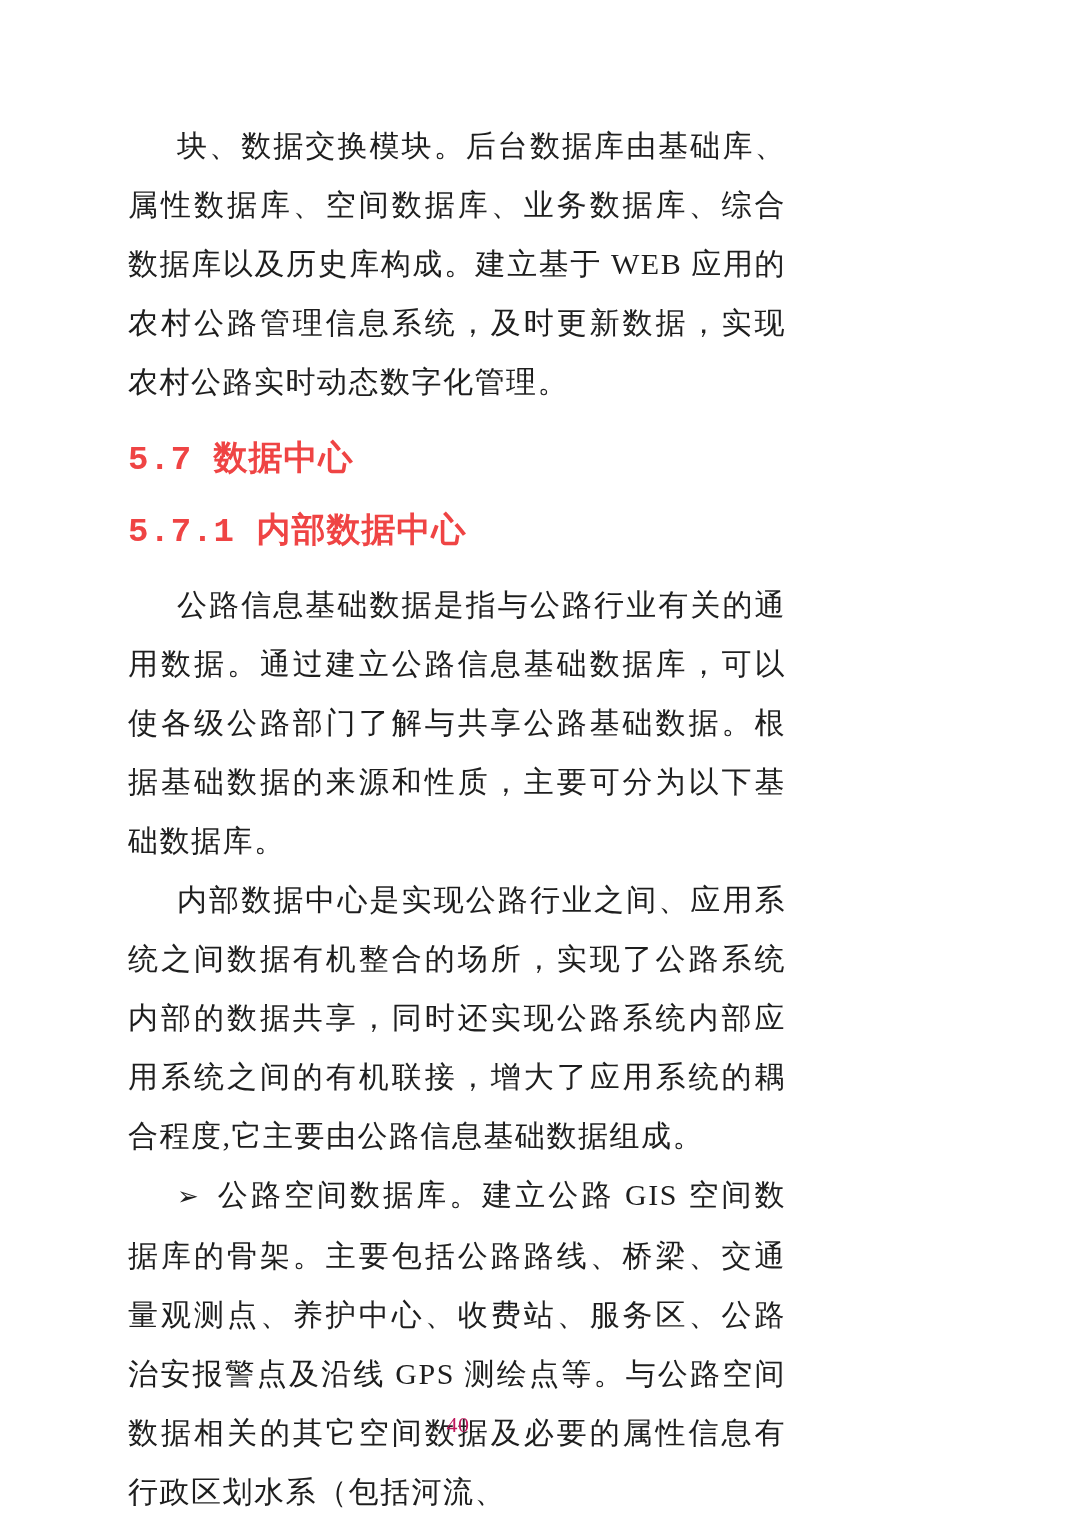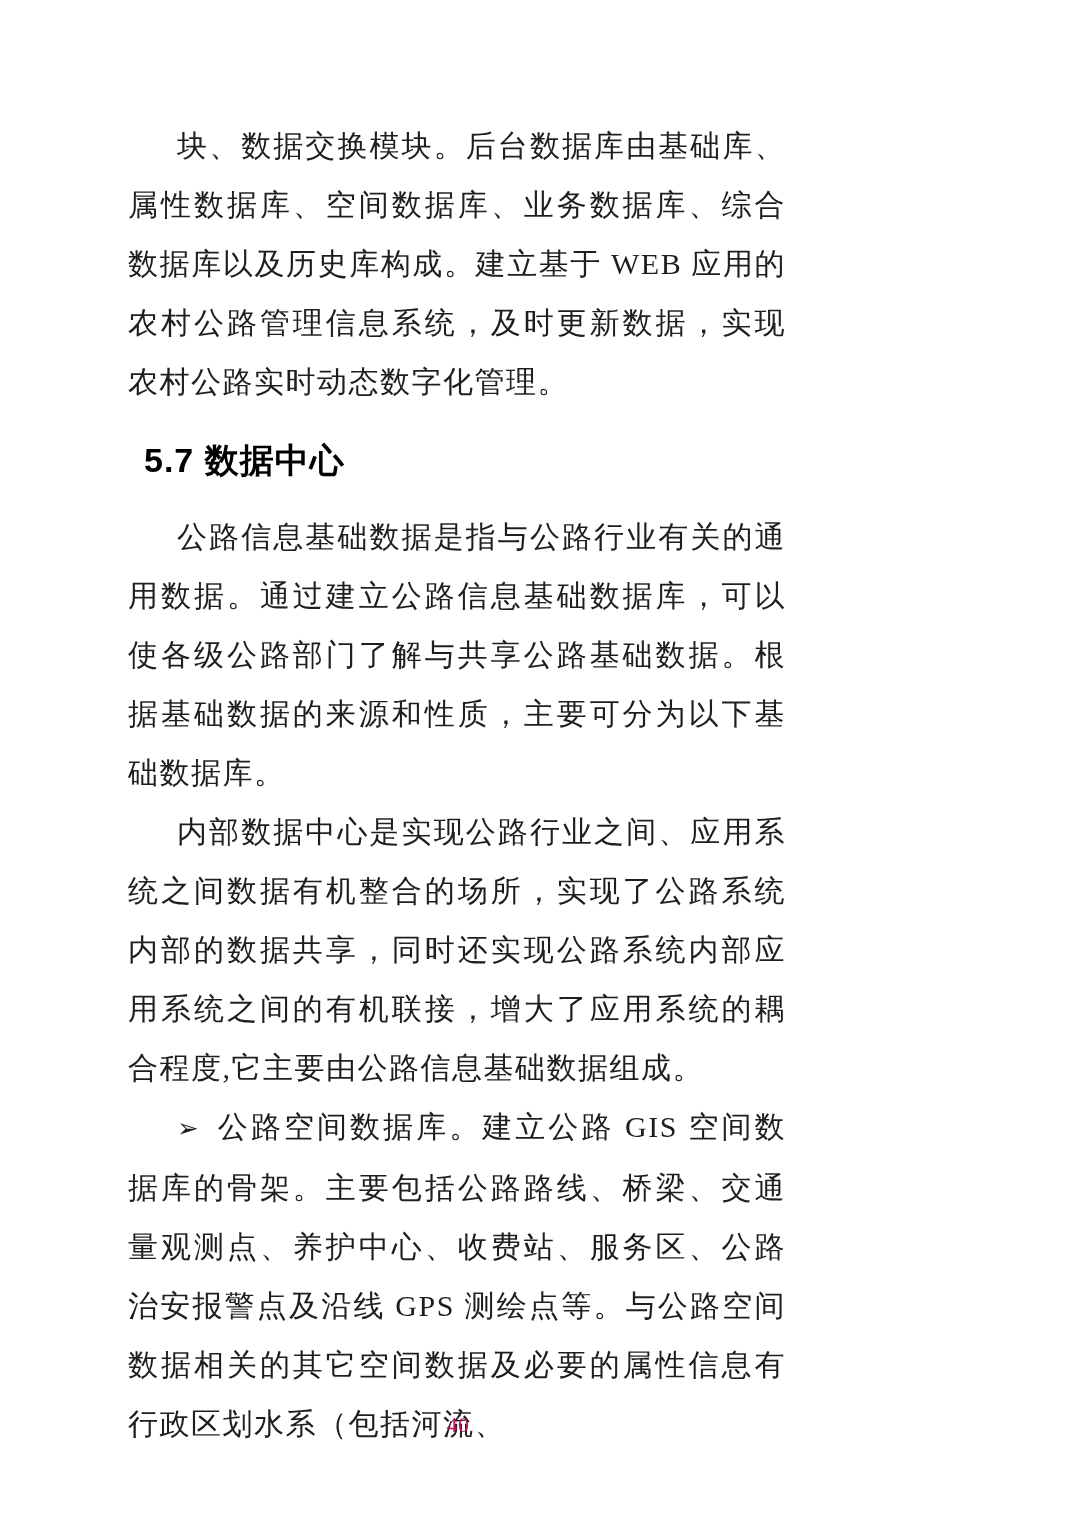--- a/index.html
+++ b/index.html
@@ -21,27 +21,27 @@
   }
   p.body {
     margin: 0;
     font-size: 30px;
     line-height: 59px;
     text-align: justify;
     text-indent: 49px;
     letter-spacing: 1.5px;
   }
   h2.hsec, h3.hsec {
-    font-family: Liberation Sans, sans-serif;
+    font-family: Liberation Mono, monospace;
     font-weight: bold;
-    color: #000000;
+    color: #ef4444;
     font-size: 34px;
     line-height: 46px;
     letter-spacing: 1px;
-    margin: 16px;
+    margin: 0;
   }
   h2.h-57 {
     margin-top: 26px;
     margin-bottom: 24px;
   }
   h3.h-571 {
     margin-top: 26px;
     margin-bottom: 20px;
   }
   p.bullet .marker {
@@ -64,20 +64,21 @@
 <body>
 
 <div class="page">
   <div class="content">
 
     <p class="body">块、数据交换模块。后台数据库由基础库、属性数据库、空间数据库、业务数据库、综合数据库以及历史库构成。建立基于 WEB 应用的农村公路管理信息系统，及时更新数据，实现农村公路实时动态数字化管理。</p>
 
     <h2 class="hsec h-57">5.7 数据中心</h2>
 
 
+    <h3 class="hsec h-571">5.7.1 内部数据中心</h3>
 
     <p class="body">公路信息基础数据是指与公路行业有关的通用数据。通过建立公路信息基础数据库，可以使各级公路部门了解与共享公路基础数据。根据基础数据的来源和性质，主要可分为以下基础数据库。</p>
 
     <p class="body">内部数据中心是实现公路行业之间、应用系统之间数据有机整合的场所，实现了公路系统内部的数据共享，同时还实现公路系统内部应用系统之间的有机联接，增大了应用系统的耦合程度,它主要由公路信息基础数据组成。</p>
 
     <p class="body bullet">
       <span class="marker">➢</span><span>公路空间数据库。建立公路 GIS 空间数据库的骨架。主要包括公路路线、桥梁、交通量观测点、养护中心、收费站、服务区、公路治安报警点及沿线 GPS 测绘点等。与公路空间数据相关的其它空间数据及必要的属性信息有行政区划水系（包括河流、</span>
     </p>
 
   </div>

